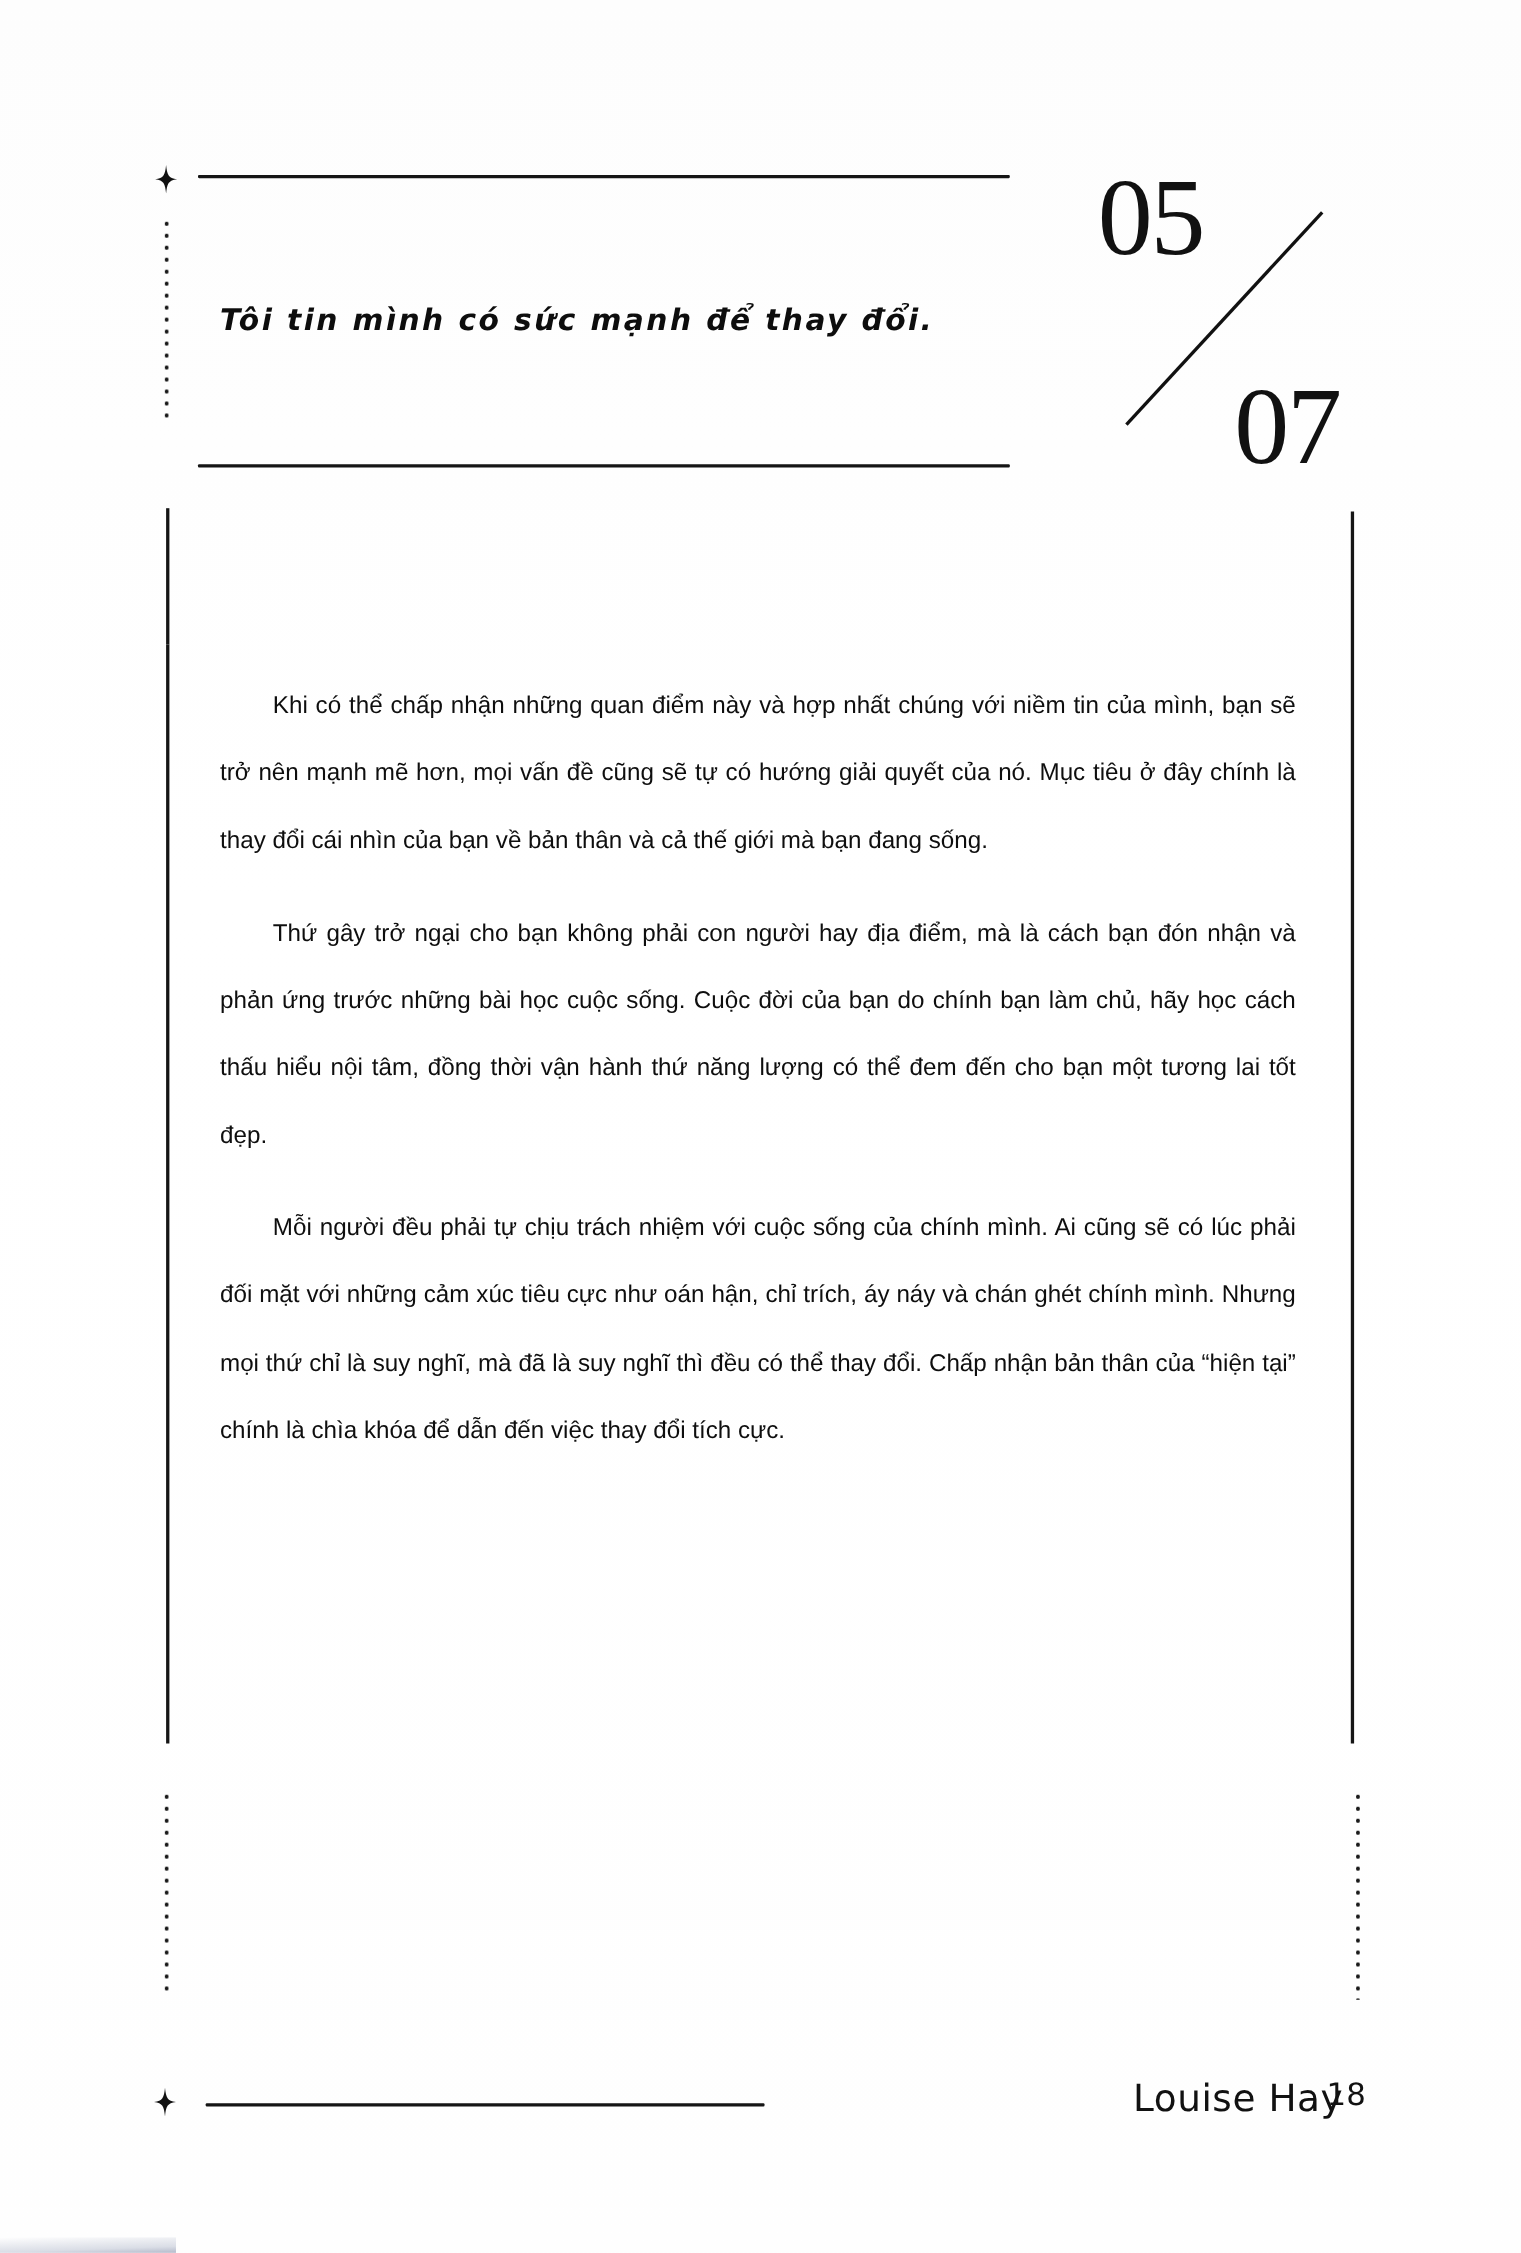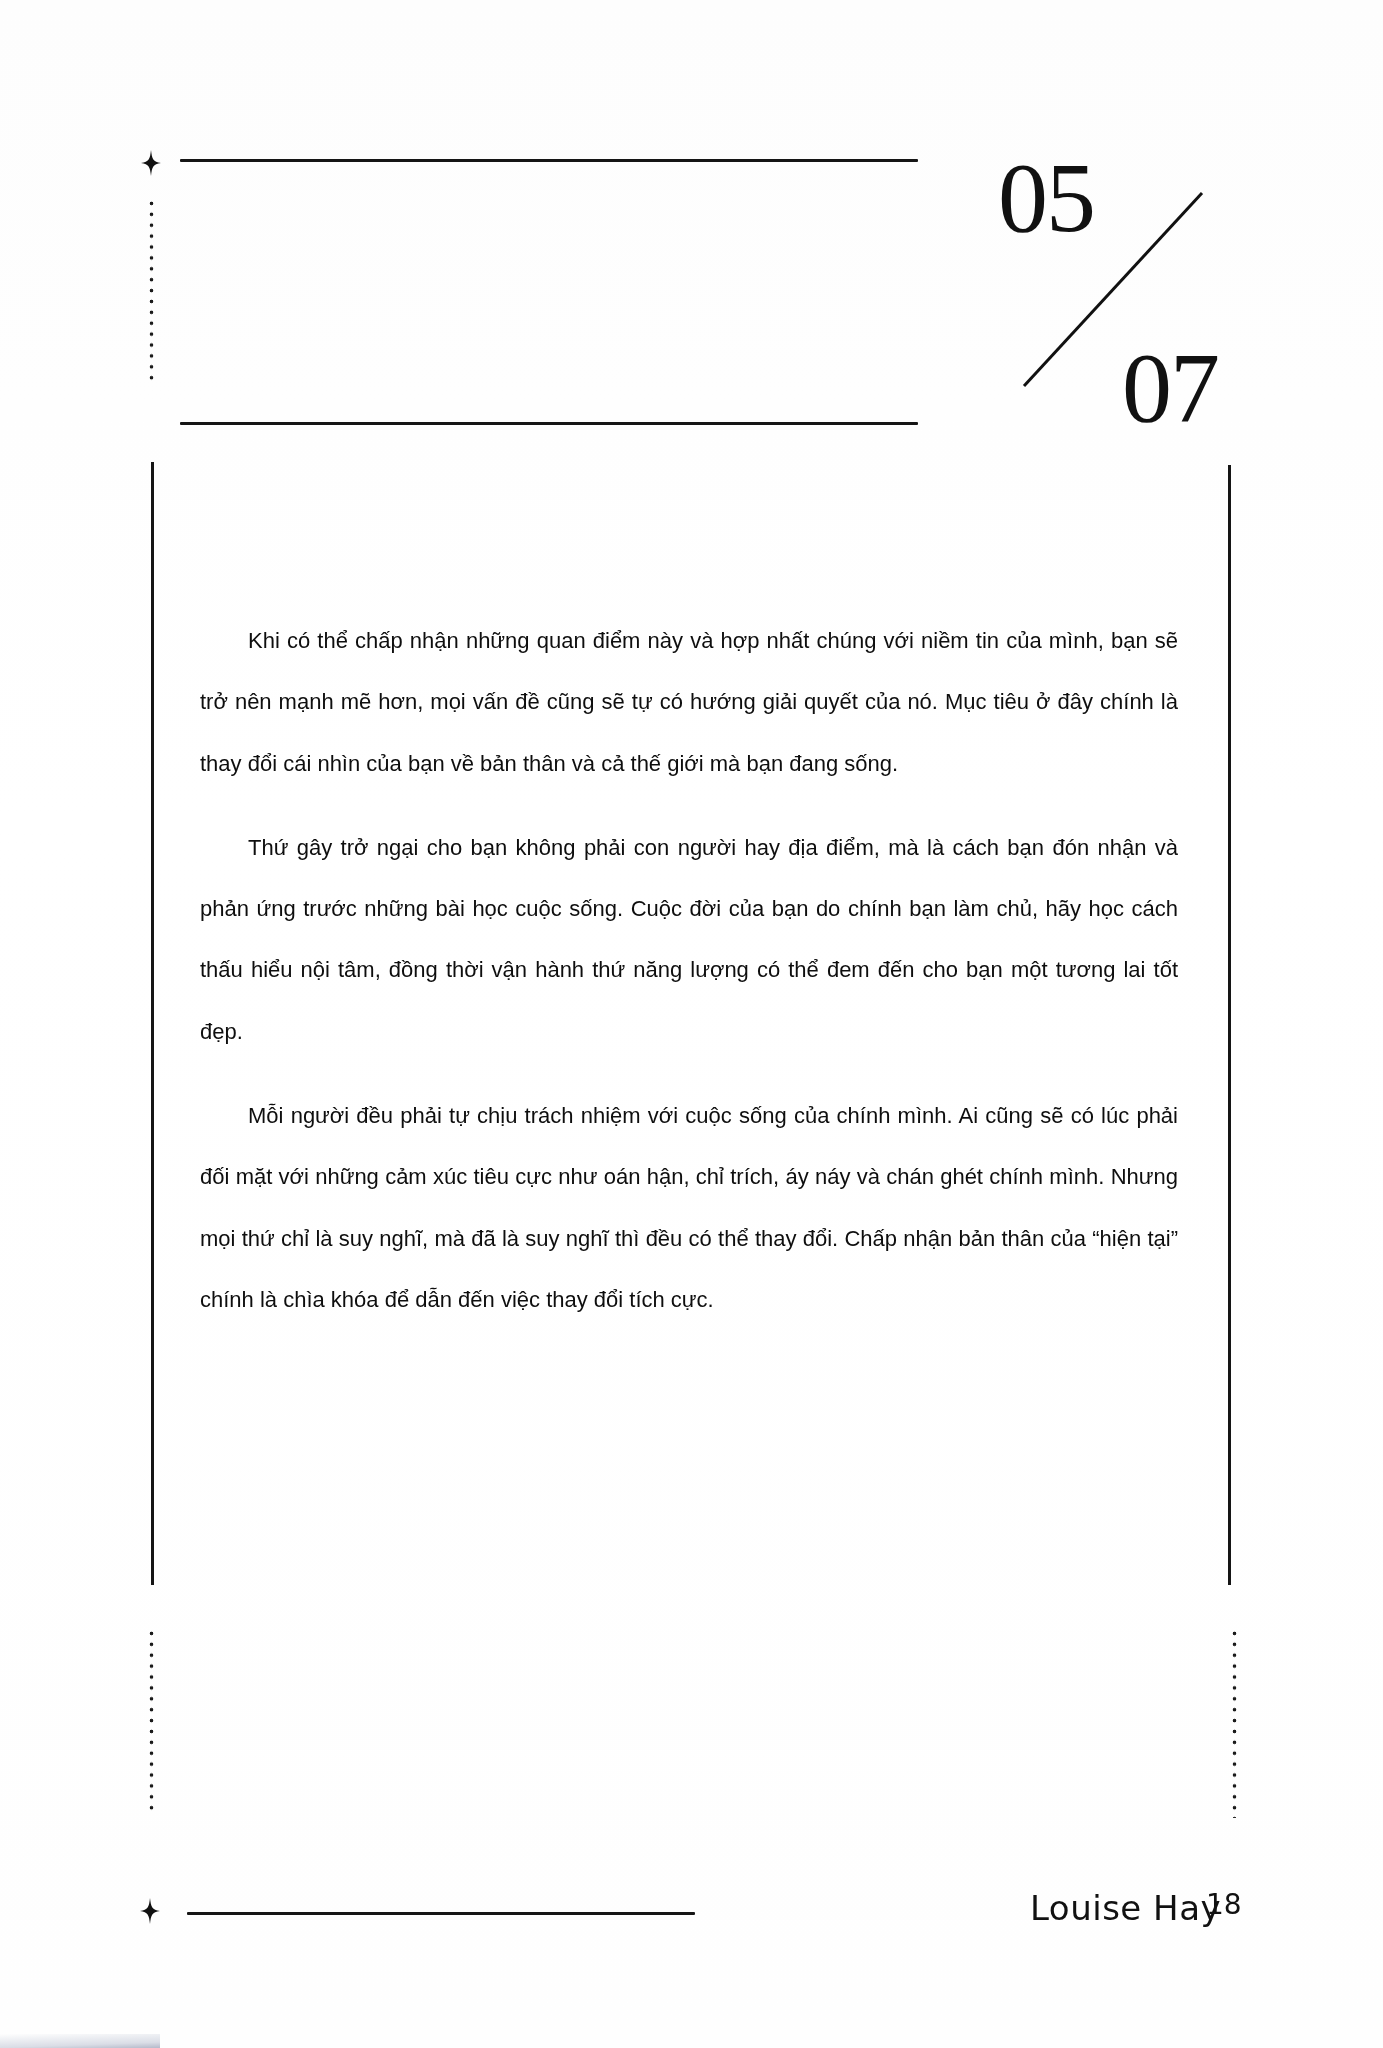--- a/index.html
+++ b/index.html
@@ -121,20 +121,21 @@
     <svg viewBox="0 0 20 26">
         <path d="M10 0 C11 9 12 12 20 13 C12 14 11 17 10 26 C9 17 8 14 0 13 C8 12 9 9 10 0 Z" fill="#111"></path>
       </svg>
   </div>
 
   <div class="hline" style="left:180px; top:159px; width:738px;"></div>
   <div class="hline" style="left:180px; top:422px; width:738px;"></div>
 
   <div class="dots" style="left:149px; top:198px; height:185px;"></div>
 
+  <div class="tagline">Tôi tin mình có sức mạnh để thay đổi.</div>
 
   <div class="chapter-num" style="left:998px; top:148px;text-align:center;">05</div>
   <div class="slash">
     <svg viewBox="0 0 185 200">
         <line x1="182" y1="3" x2="4" y2="196" stroke="#111" stroke-width="3"></line>
       </svg>
   </div>
   <div class="chapter-num" style="left:1122px; top:338px;">07</div>
 
   <div class="vline" style="left:151px; top:462px; height:124px;"></div>

